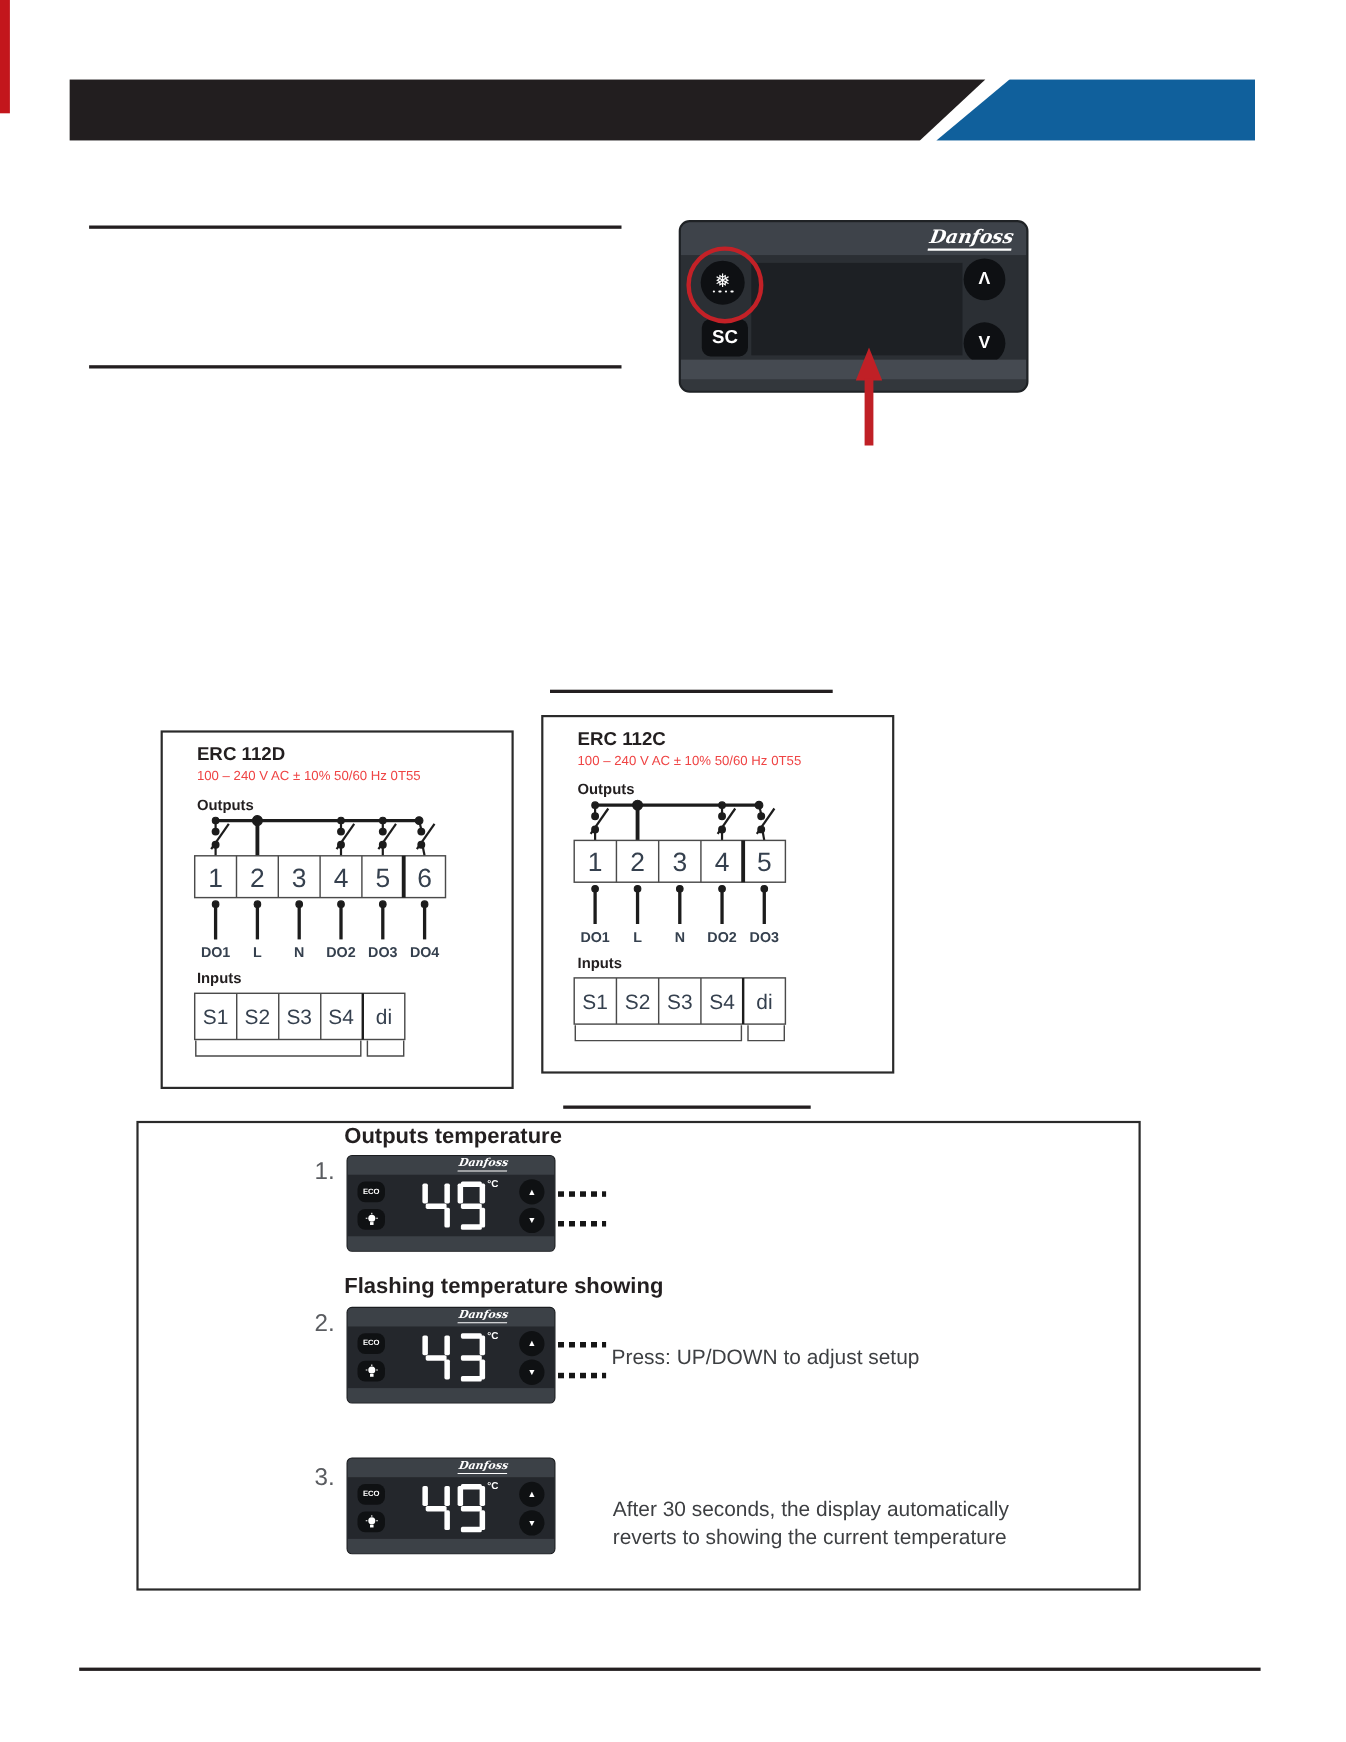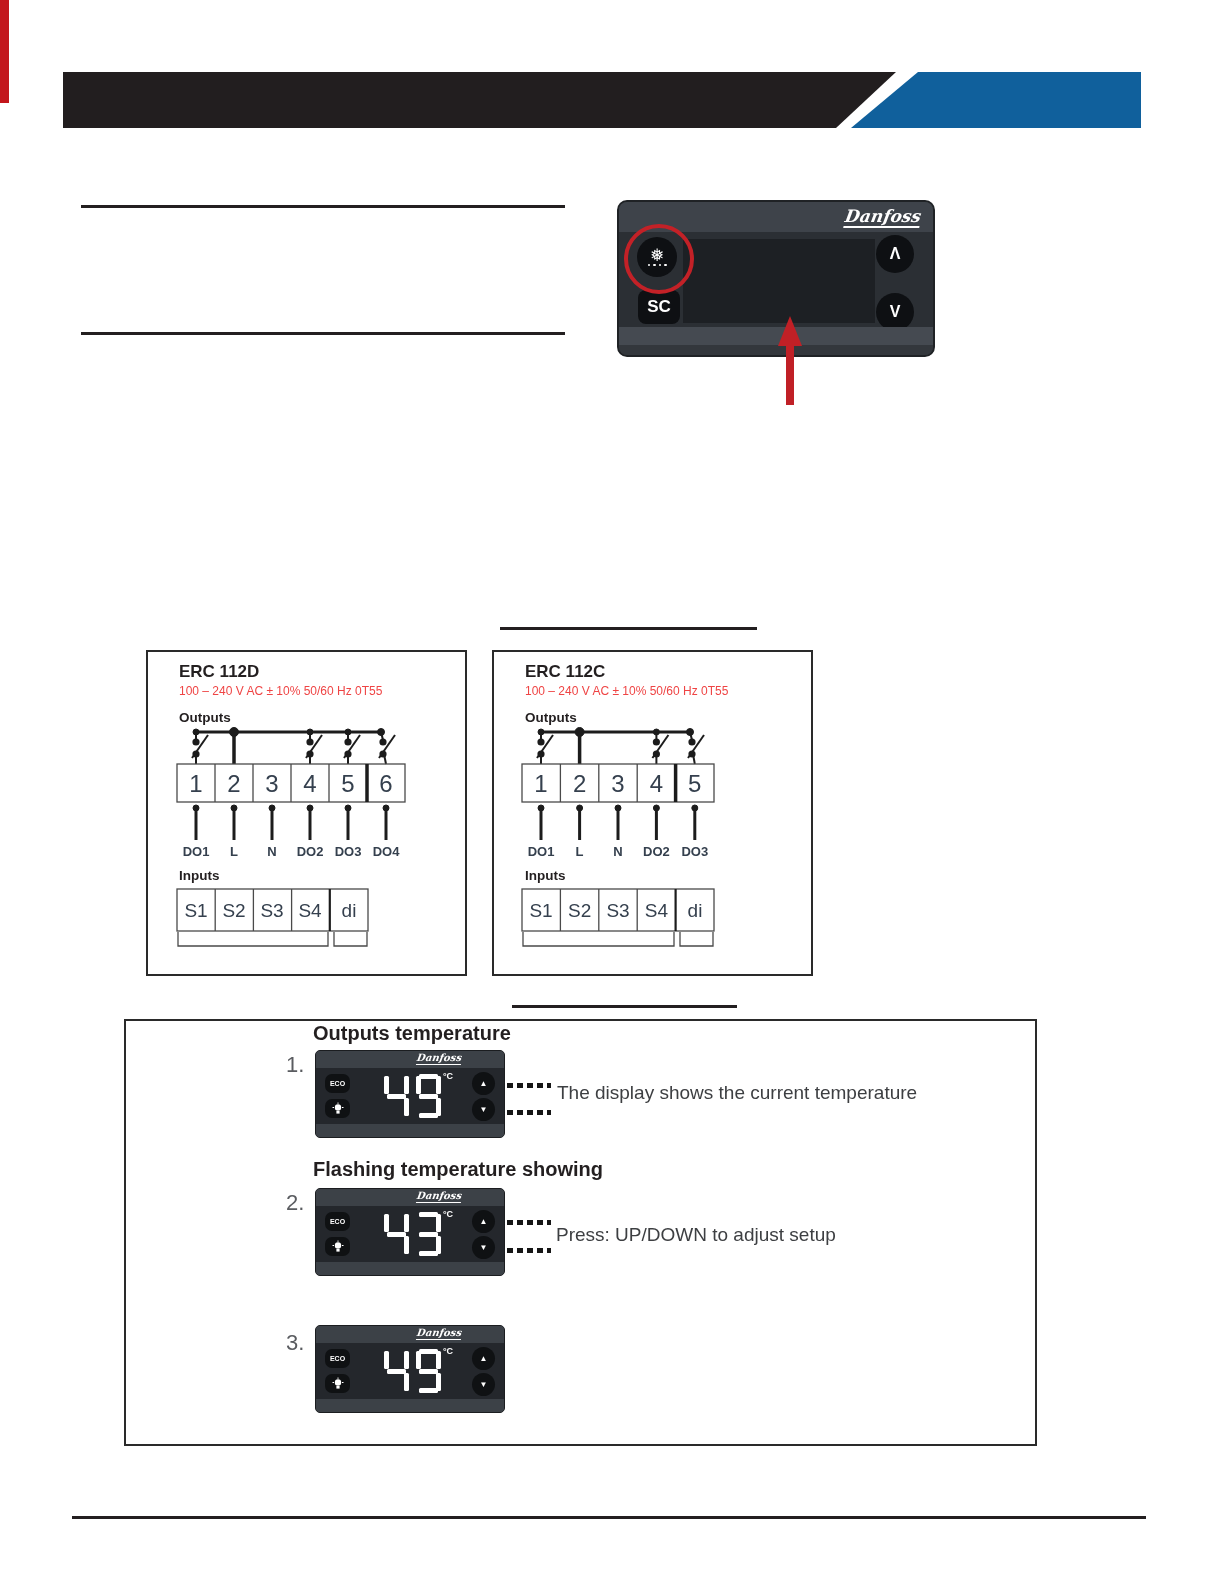--- a/index.html
+++ b/index.html
@@ -117,21 +117,21 @@
     </div>
     <div class="ctl-bottom"></div>
     <div class="ctl-foot"></div>
   </div>
   <div class="abs anno-circle"></div>
   <div class="abs arrow-head"></div>
   <div class="abs arrow-shaft"></div>
 
   <div class="abs rule" style="left:500px;top:627px;width:257px;height:3px;"></div>
 
-  <div class="abs diagram-box" style="left:146px;top:650px;">
+  <div class="abs diagram-box" style="left:146px;top:664px;">
     <div class="d-title">ERC 112D</div>
     <div class="d-sub">100 – 240 V AC ± 10% 50/60 Hz 0T55</div>
     <div class="d-label" style="top:58px;">Outputs</div>
     <div class="d-label" style="top:216px;">Inputs</div>
     <svg class="wiring" width="321" height="326" viewBox="0 0 321 326">
       <g stroke="#1c1c1c" fill="#1c1c1c">
         <line x1="48" y1="80" x2="233" y2="80" stroke-width="3"></line>
         <circle cx="48" cy="80" r="3"></circle>
           <circle cx="86" cy="80" r="4.5"></circle>
         <circle cx="162" cy="80" r="3"></circle>
@@ -344,21 +344,20 @@
           </div>
         </div>
       <div class="md-unit">°C</div>
       <div class="md-btn md-up">▲</div>
       <div class="md-btn md-down">▼</div>
     </div>
     <div class="md-bottom"></div>
   </div>
   <div class="abs dotline" style="left:507px;top:1083px;width:44px;"></div>
   <div class="abs dotline" style="left:507px;top:1110px;width:44px;"></div>
-  <div class="abs caption" style="left:557px;top:1082px;">The display shows the current temperature</div>
 
   <div class="abs h-step" style="left:313px;top:1158px;">Flashing temperature showing</div>
   <div class="abs step-num" style="left:286px;top:1190px;">2.</div>
 
   <div class="abs mini" style="left:315px;top:1188px;">
     <div class="md-top">
       <span class="danfoss md-logo">Danfoss</span>
     </div>
     <div class="md-screen">
       <div class="md-btn md-eco">ECO</div>
@@ -427,16 +426,17 @@
             <div class="seg seg-f"></div>
             <div class="seg seg-g"></div>
           </div>
         </div>
       <div class="md-unit">°C</div>
       <div class="md-btn md-up">▲</div>
       <div class="md-btn md-down">▼</div>
     </div>
     <div class="md-bottom"></div>
   </div>
+  <div class="abs caption wrap" style="left:557px;top:1360px;">After 30 seconds, the display automatically reverts to showing the current temperature</div>
 
   <div class="abs rule" style="left:72px;top:1516px;width:1074px;height:2.5px;"></div>
 
 </div>
 
 </body></html>

